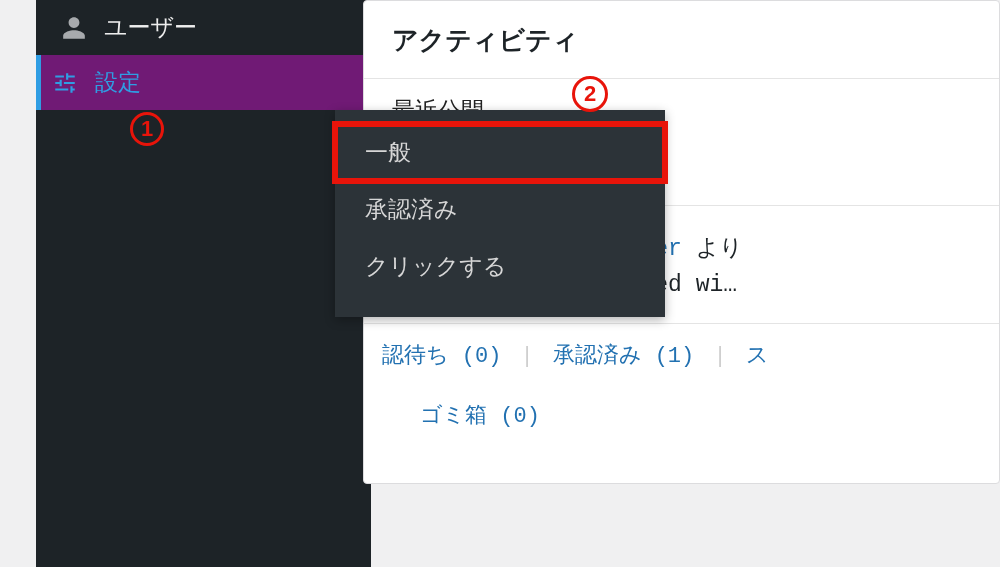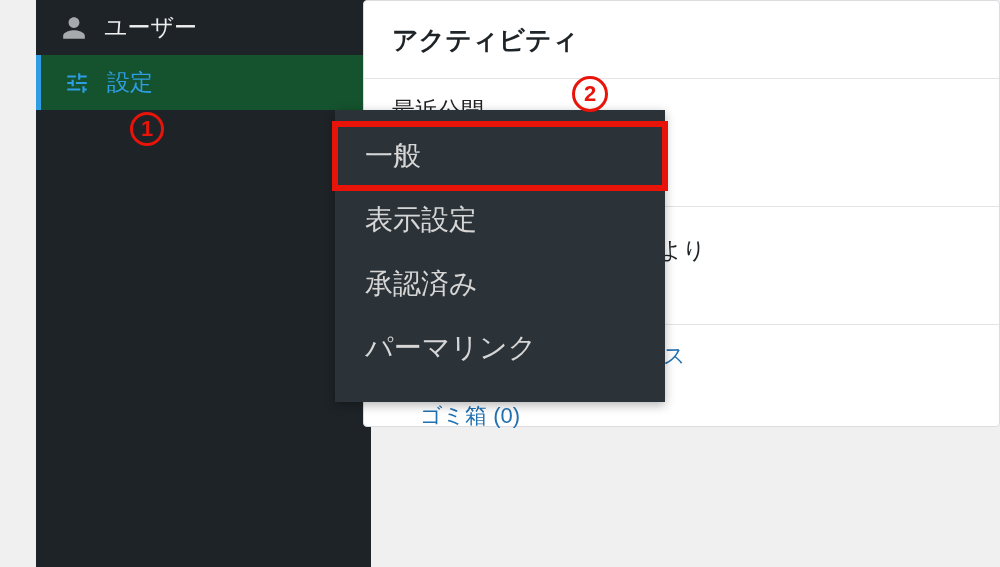--- a/index.html
+++ b/index.html
@@ -23,61 +23,62 @@
   .side-item {
     display: flex;
     align-items: center;
     gap: 16px;
     padding: 12px 20px 12px 24px;
     font-size: 23px;
     color: #eeeeee;
     cursor: pointer;
   }
   .side-item.active {
-    background: #14532d;
+    background: #701a75;
     color: #2f9de3;
     border-left: 5px solid #2f9de3;
-    padding-left: 22px;
+    padding-left: 10px;
   }
   .side-item .ico {
     width: 28px; height: 28px;
     display: inline-flex; align-items: center; justify-content: center;
     color: #a7aaad;
     flex-shrink: 0;
   }
   .side-item.active .ico { color: #2f9de3; }
   .side-item .label { flex: 1; }
   .submenu {
     position: absolute;
     left: 335px;
     top: 110px;
     width: 330px;
     background: #2c3338;
     padding: 14px 0 22px 0;
     box-shadow: 0 3px 10px rgba(0,0,0,.3);
   }
   .submenu-item {
     padding: 13px 30px;
-    font-size: 28px;
+    font-size: 23px;
     color: #d6d6d6;
     cursor: pointer;
   }
   .submenu-item.highlight {
     outline: 6px solid #e8140a;
     outline-offset: -3px;
   }
   .content {
     position: absolute;
     left: 363px;
     top: 0;
     width: 637px;
-    height: 427px;
+    height: 484px;
     background: #ffffff;
     border: 1px solid #dcdcde;
     border-radius: 4px;
+    font-family: Liberation Mono, monospace;
   }
   .card-title {
     font-size: 26px;
     font-weight: 700;
     padding: 22px 28px 20px;
     border-bottom: 1px solid #e4e4e4;
     color: #1d2327;
   }
   .section-title {
     font-size: 23px;
@@ -191,23 +192,22 @@
     <span class="sep">|</span>
     <a href="#">ス</a>
   </div>
   <div class="trash-line">
     <a href="#"><span>ゴミ箱</span> (<span>0</span>)</a>
   </div>
 </div>
 
 <div class="submenu">
   <div class="submenu-item highlight">一般</div>
-  <div class="submenu-item">表示設定</div>
   <div class="submenu-item">承認済み</div>
-  <div class="submenu-item">パーマリンク</div>
+  <div class="submenu-item">クリックする</div>
 </div>
 
 <div class="annot-1">
   <span>1</span>
 </div>
 <div class="annot-2">
   <span class="circ">2</span>
 </div>
 
 </body></html>

